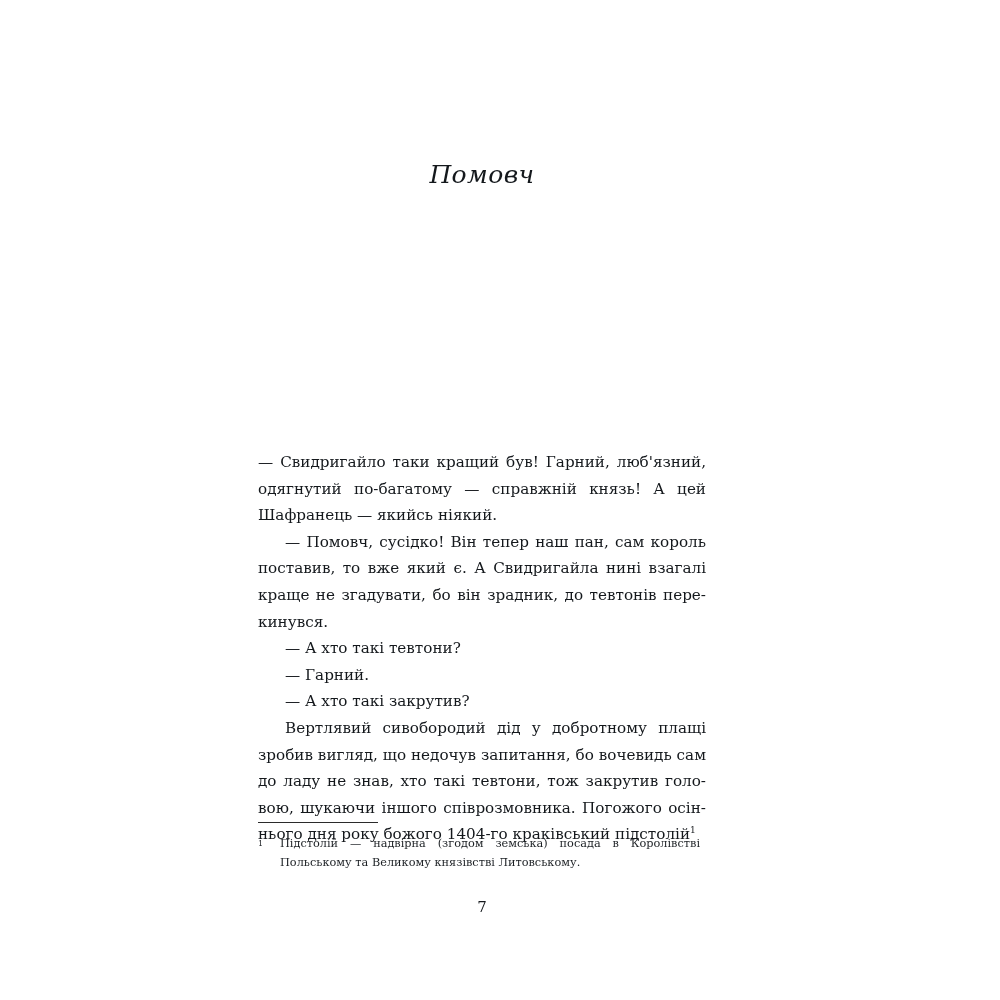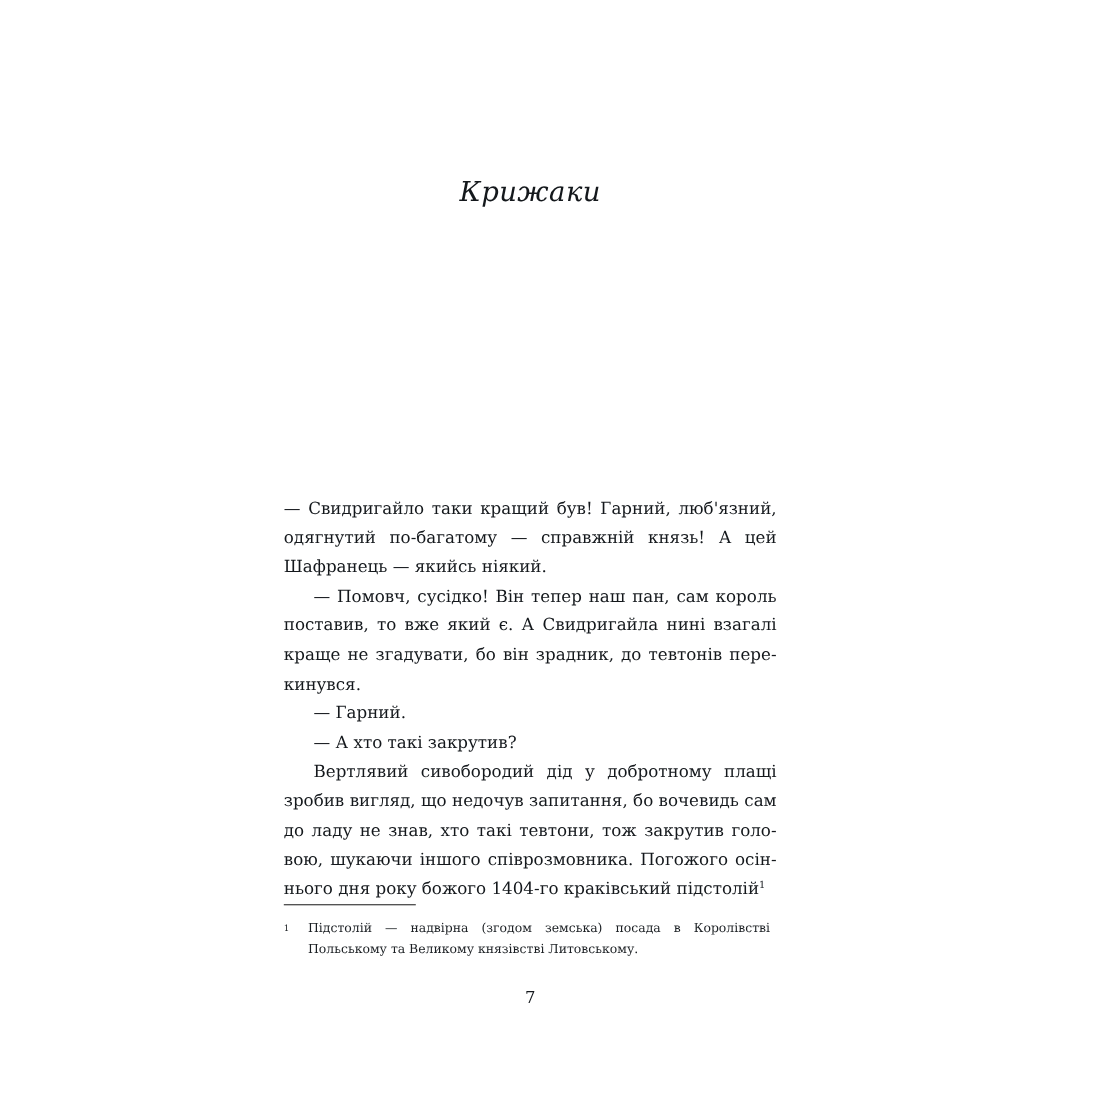--- a/index.html
+++ b/index.html
@@ -121,25 +121,26 @@
     font-size: 15px;
     color: #14181c;
   }
 </style>
 </head>
 <body>
 
 <div class="page">
   <div class="content-column">
 
-    <div class="chapter-title">Крижаки</div>
+    <div class="chapter-title">Помовч</div>
 
     <div class="body-text">
       <p class="no-indent">— Свидригайло таки кращий був! Гарний, люб'язний, одягнутий по-багатому — справжній князь! А цей Шаф­ранець — якийсь ніякий.</p>
       <p>— Помовч, сусідко! Він тепер наш пан, сам король поставив, то вже який є. А Свидригайла нині взагалі краще не згадувати, бо він зрадник, до тевтонів пере­кинувся.</p>
+      <p>— А хто такі тевтони?</p>
       <p>— Гарний.</p>
       <p>— А хто такі закрутив?</p>
       <p><span>Вертлявий сивобородий дід у добротному плащі зробив вигляд, що недочув запитання, бо вочевидь сам до ладу не знав, хто такі тевтони, тож закрутив голо­вою, шукаючи іншого співрозмовника. Погожого осін­нього дня року божого 1404-го краківський підстолій</span><span class="footnote-ref">1</span></p>
     </div>
 
     <div class="footnote-rule"></div>
 
     <div class="footnote">
       <span class="marker">1</span><span class="fn-body">Підстолій — надвірна (згодом земська) посада в Королівстві Польському та Великому князівстві Литовському.</span>
     </div>

